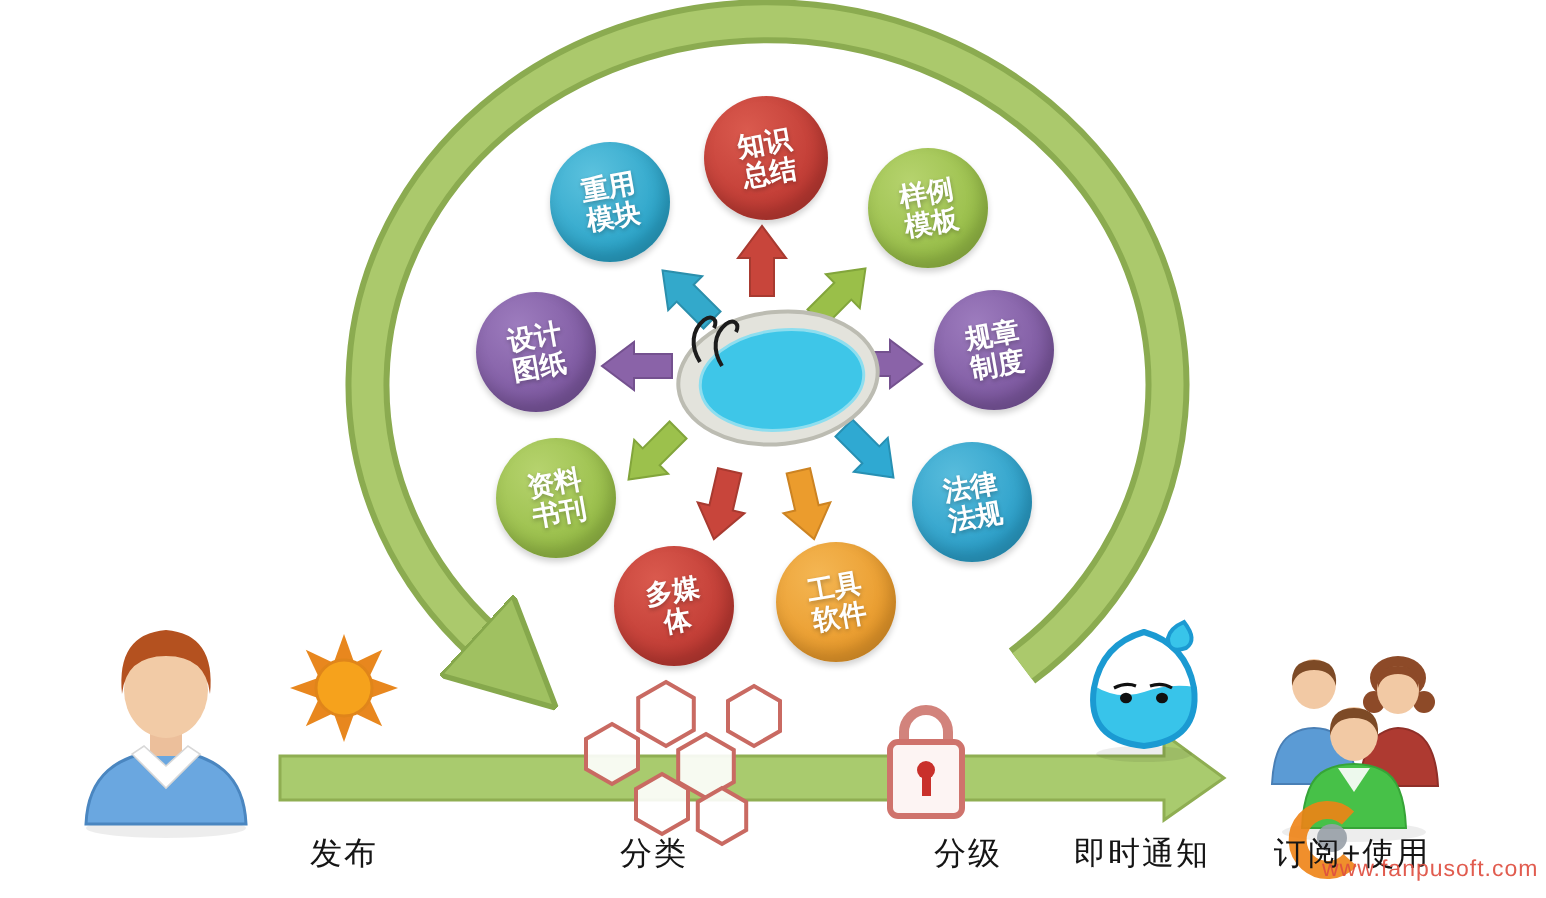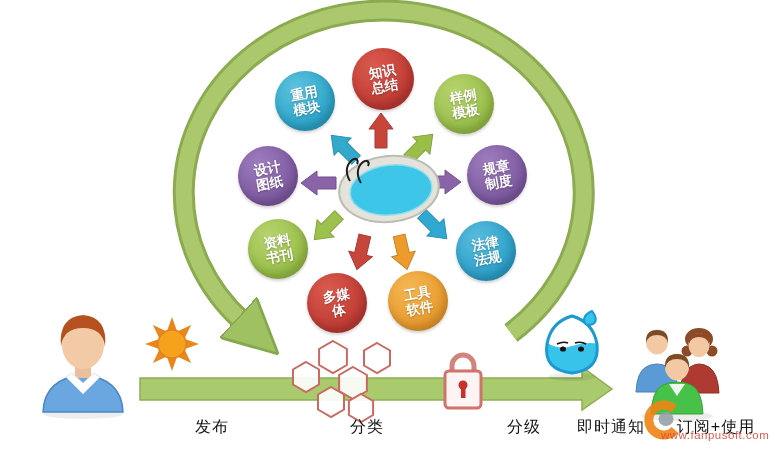--- a/index.html
+++ b/index.html
@@ -15,21 +15,21 @@
   }
   .bubble .txt{transform:rotate(-10deg);text-shadow:0 1px 2px rgba(0,0,0,.28);}
   .c-red   {background:radial-gradient(circle at 35% 28%, #da5a4e, #bf3a33 70%);box-shadow:inset -3px -5px 8px rgba(0,0,0,.18),0 2px 3px rgba(0,0,0,.18);}
   .c-teal  {background:radial-gradient(circle at 35% 28%, #5cc2de, #2aa3c8 70%);box-shadow:inset -3px -5px 8px rgba(0,0,0,.18),0 2px 3px rgba(0,0,0,.18);}
   .c-green {background:radial-gradient(circle at 35% 28%, #b6d36e, #97bd47 70%);box-shadow:inset -3px -5px 8px rgba(0,0,0,.18),0 2px 3px rgba(0,0,0,.18);}
   .c-purple{background:radial-gradient(circle at 35% 28%, #9d7cbe, #7d58a0 70%);box-shadow:inset -3px -5px 8px rgba(0,0,0,.18),0 2px 3px rgba(0,0,0,.18);}
   .c-blue  {background:radial-gradient(circle at 35% 28%, #58bcdc, #2b9fc9 70%);box-shadow:inset -3px -5px 8px rgba(0,0,0,.18),0 2px 3px rgba(0,0,0,.18);}
   .c-orange{background:radial-gradient(circle at 35% 28%, #f4b653, #e99a2b 70%);box-shadow:inset -3px -5px 8px rgba(0,0,0,.18),0 2px 3px rgba(0,0,0,.18);}
   .stage-label{
     position:absolute;top:417px;transform:translateX(-50%);
-    font-size:16px;color:#151515;letter-spacing:1px;white-space:nowrap;margin-left:40px;
+    font-size:16px;color:#151515;letter-spacing:1px;white-space:nowrap;
   }
   .wm-brand{
     position:absolute;left:661px;top:402px;font-size:25px;font-weight:bold;
     color:rgba(242,128,122,.88);letter-spacing:2px;white-space:nowrap;
     text-shadow:0 0 1px rgba(255,255,255,.6);
   }
   .wm-url{
     position:absolute;left:661px;top:429px;font-size:11.5px;
     color:rgba(222,78,64,.92);letter-spacing:.5px;white-space:nowrap;text-align:right;
   }

